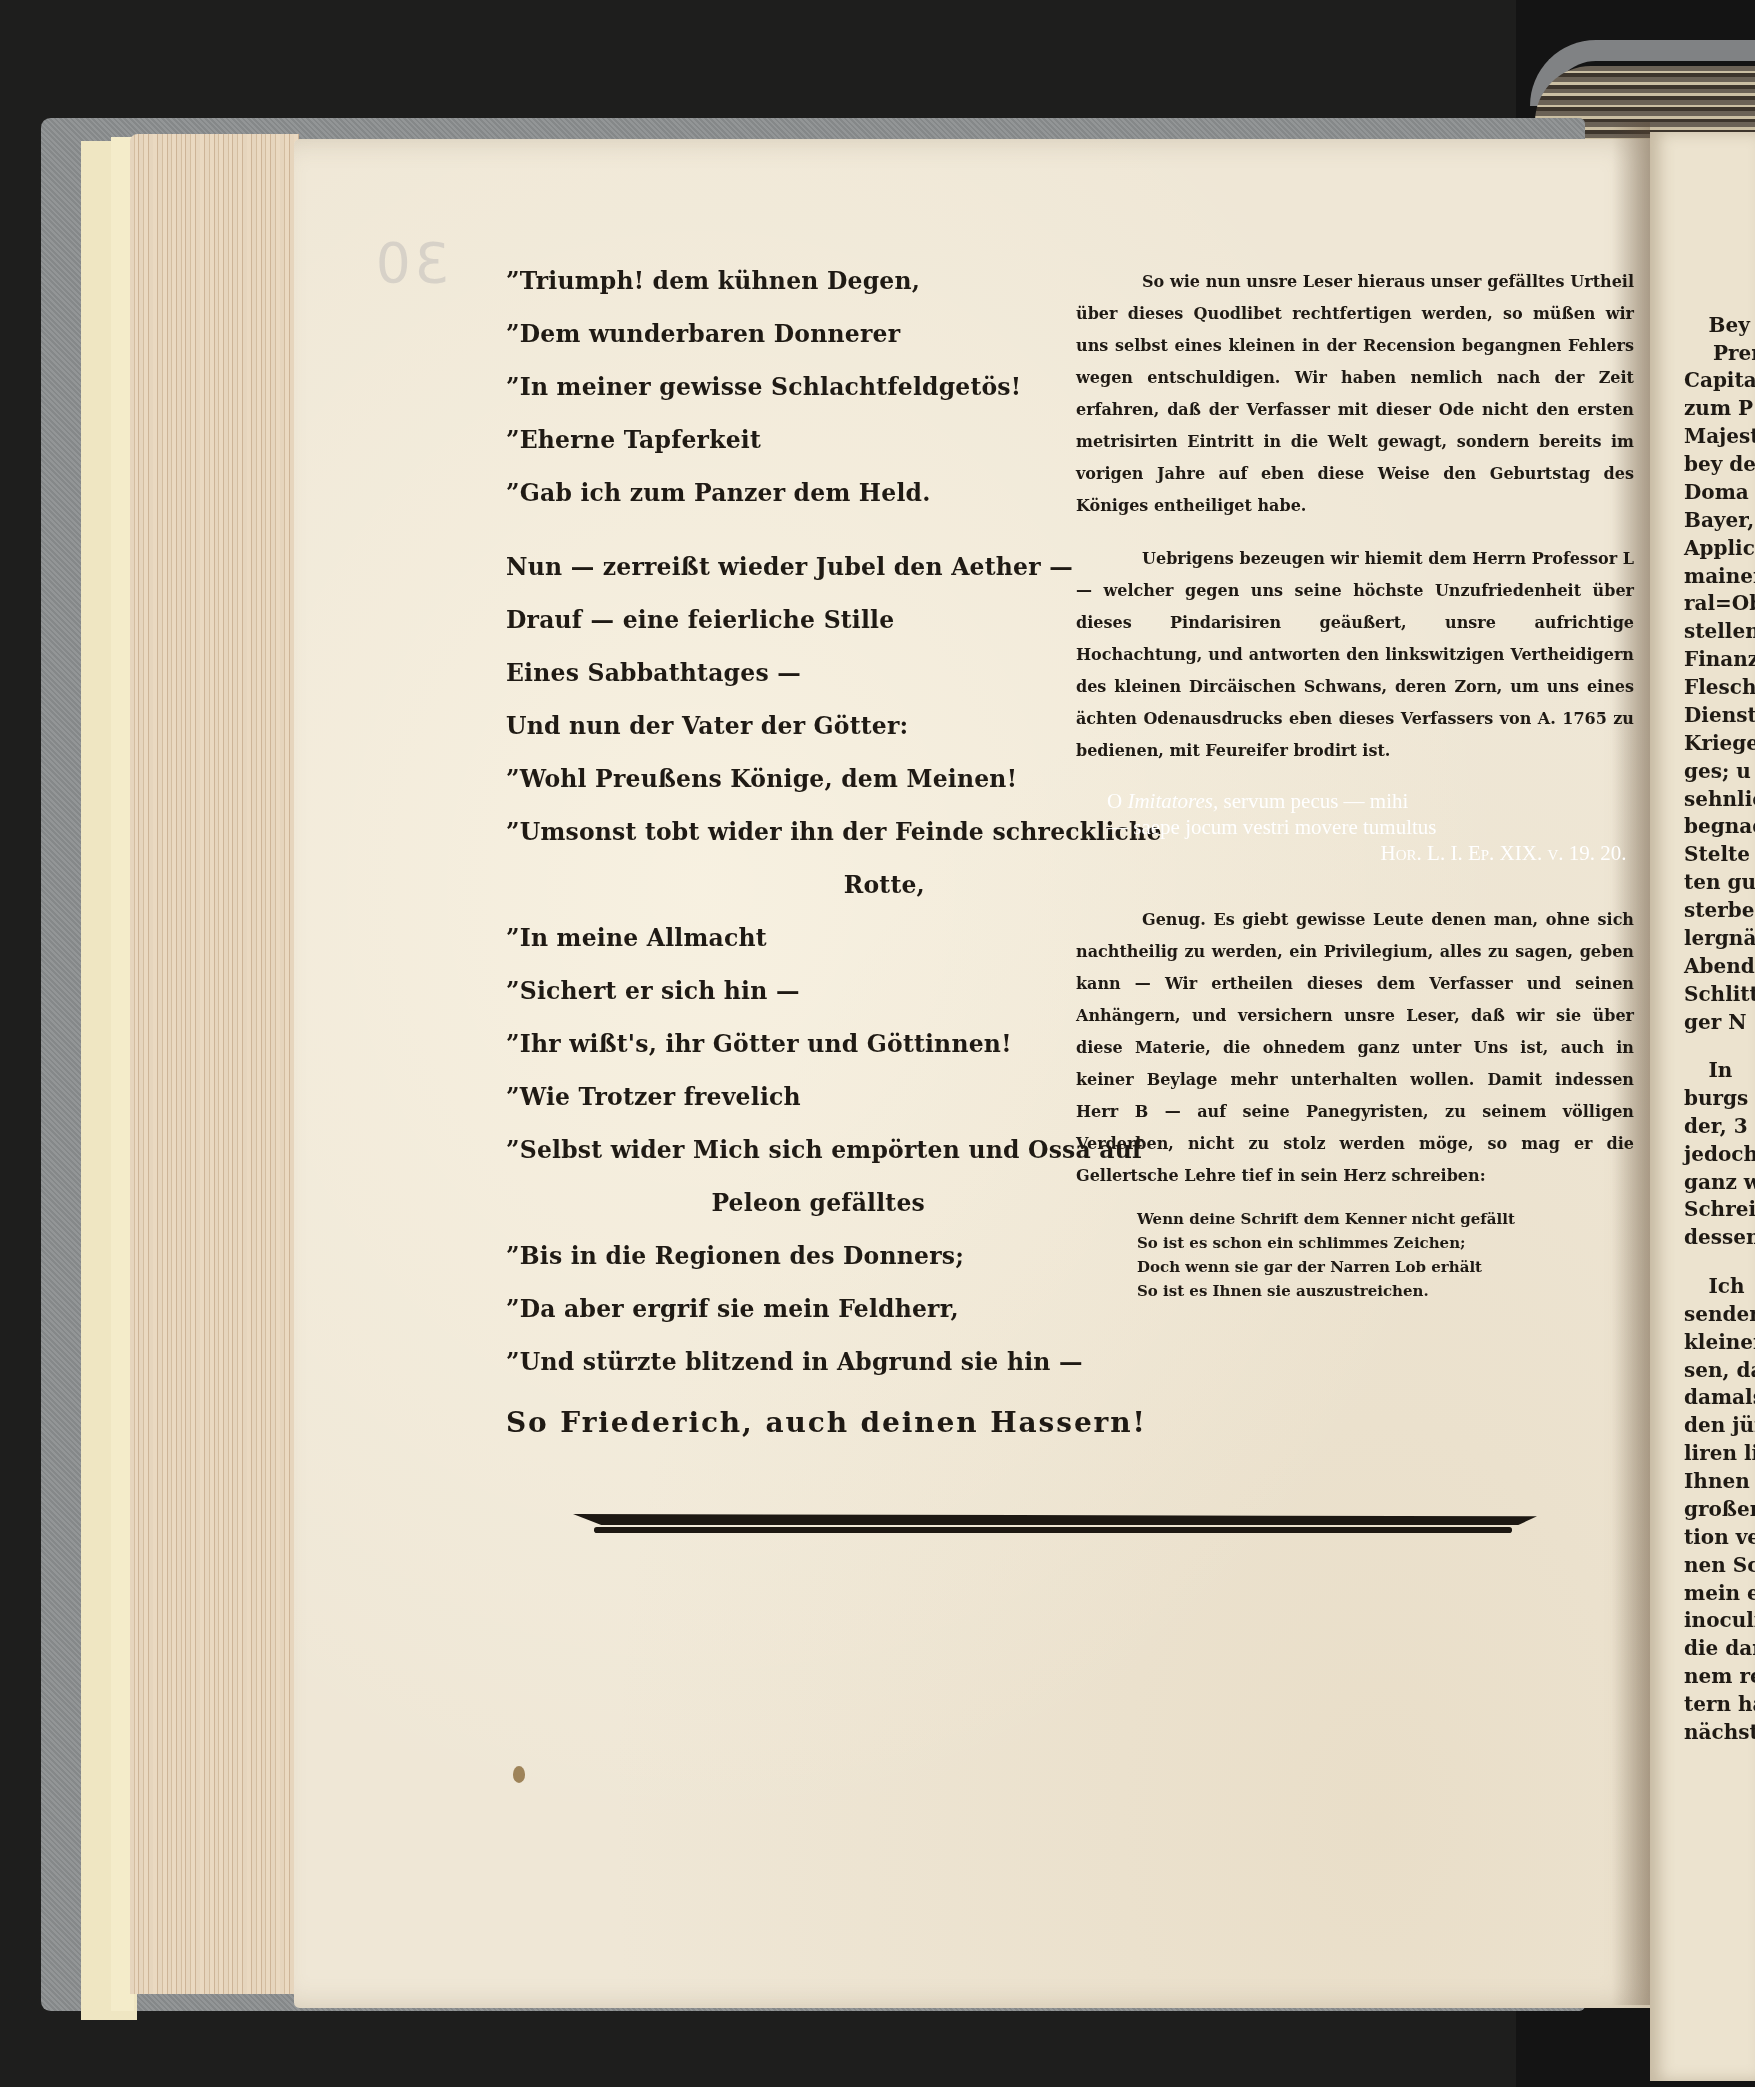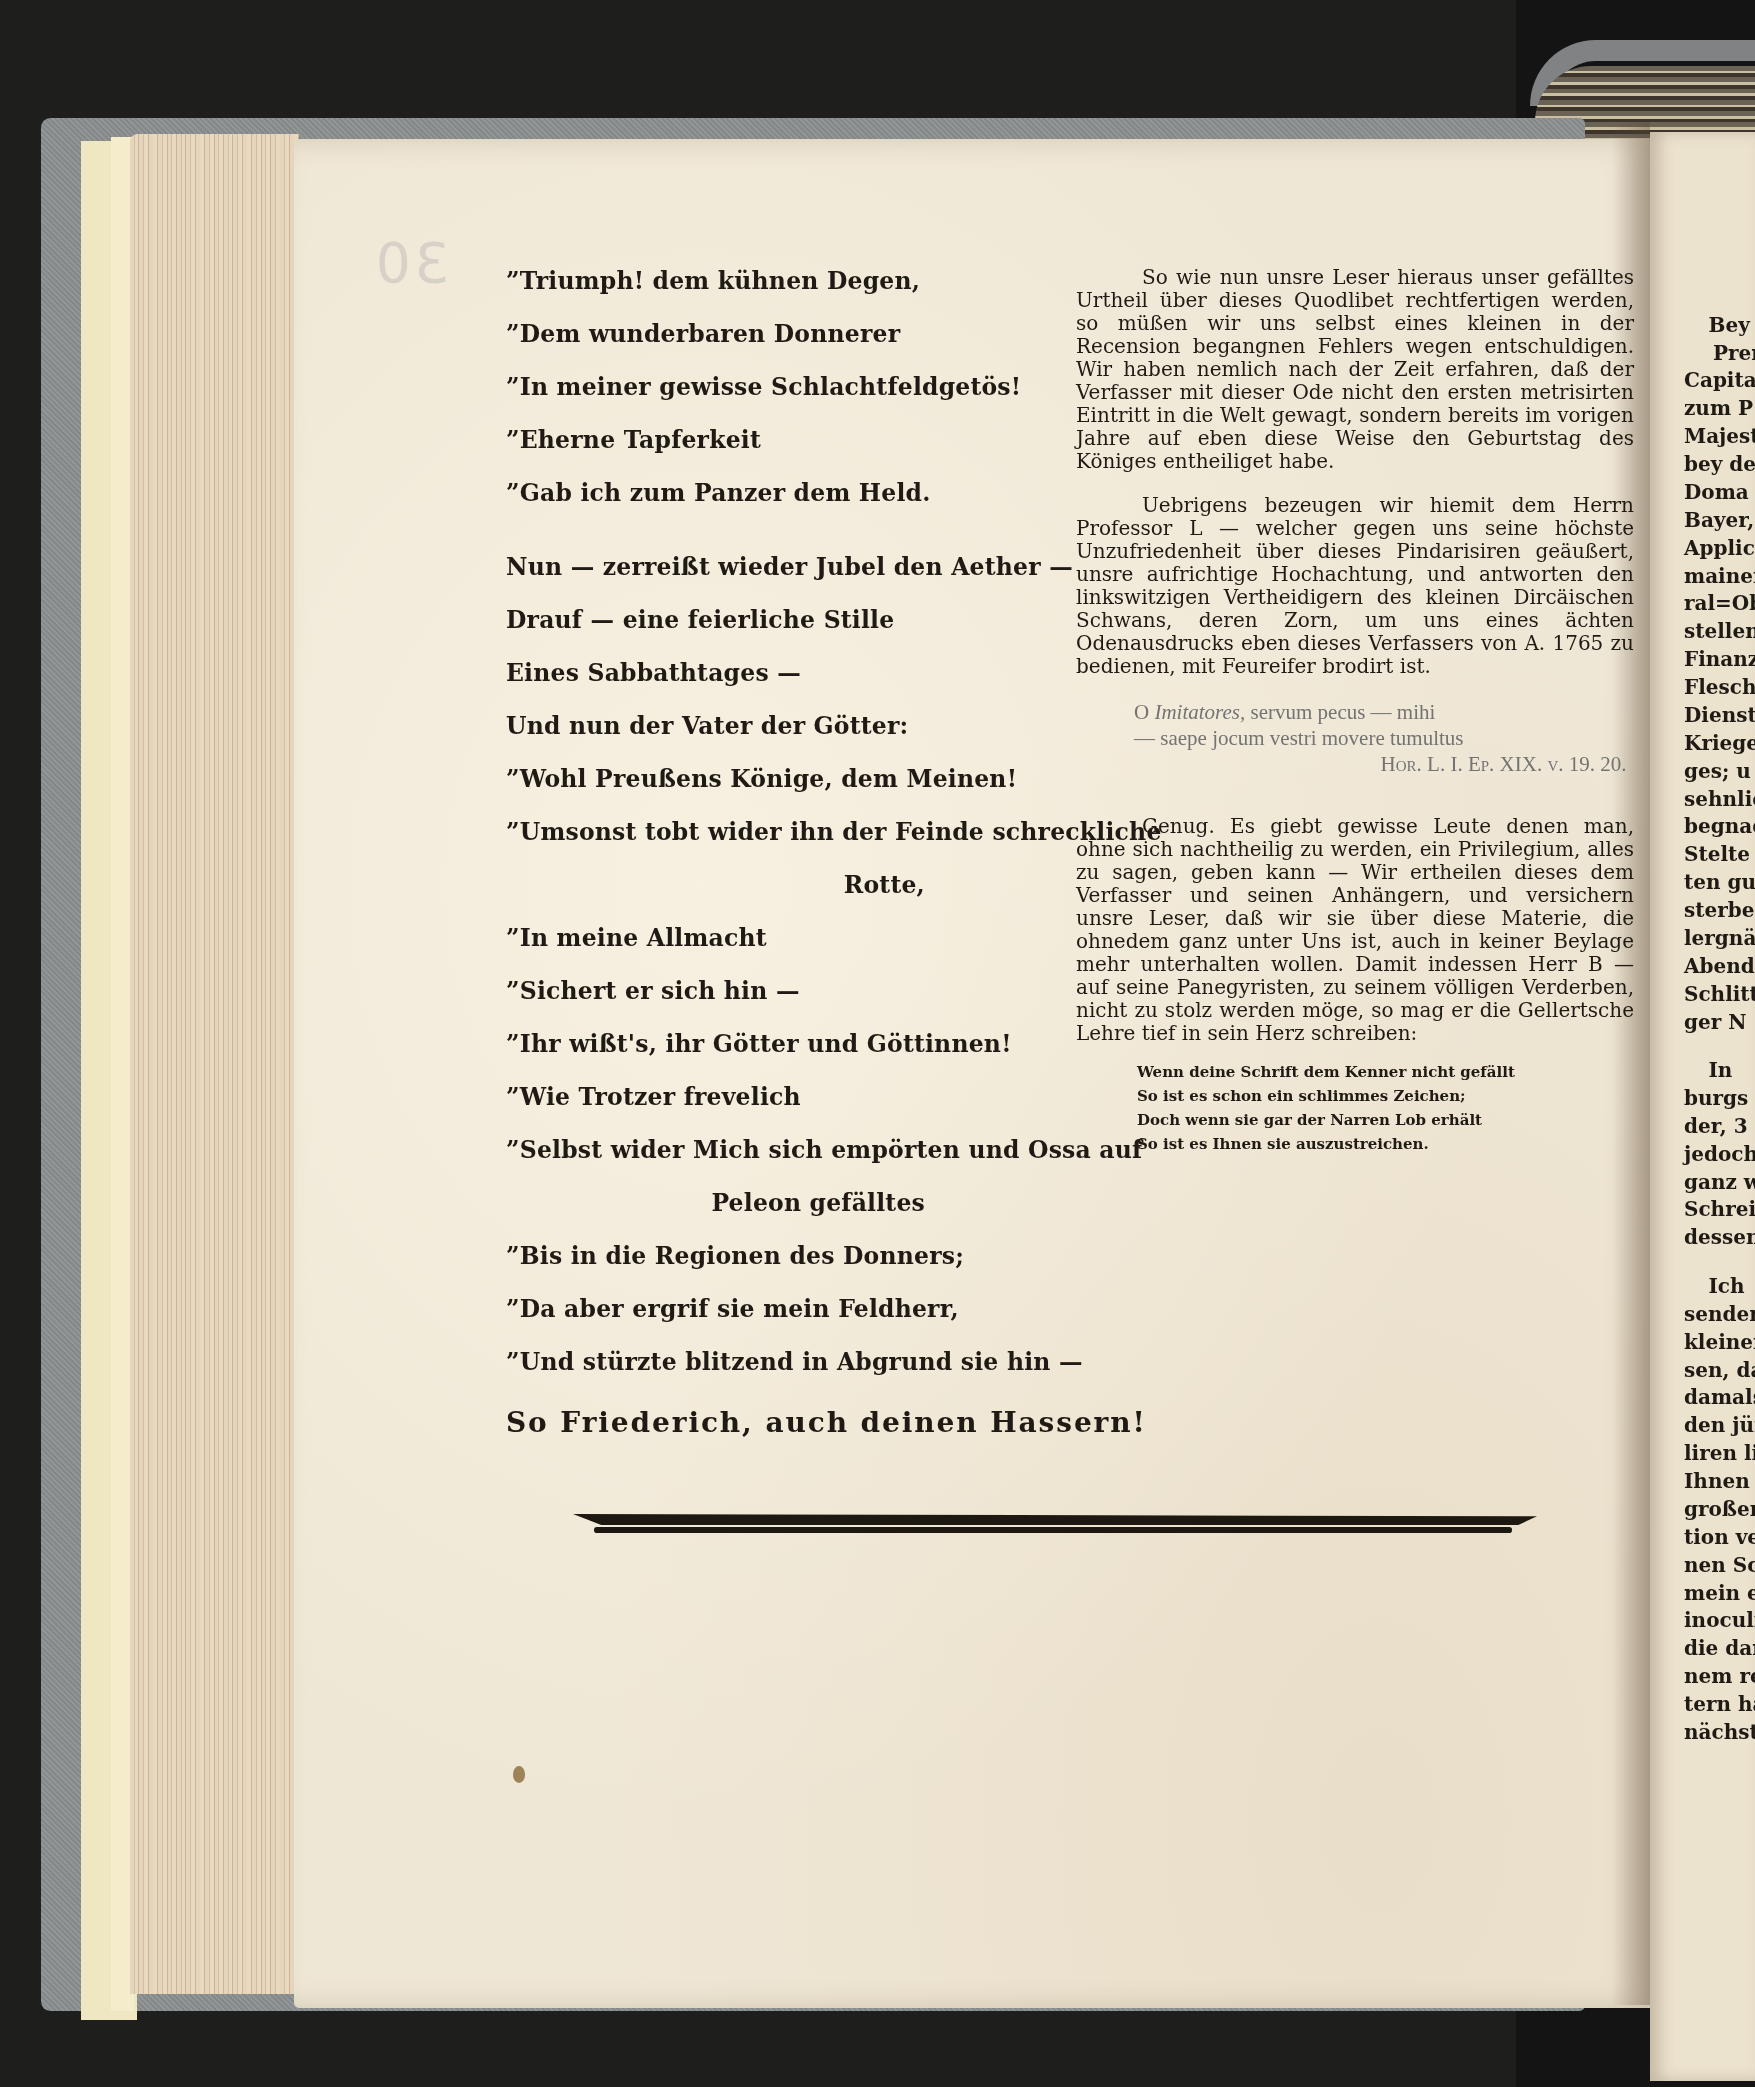--- a/index.html
+++ b/index.html
@@ -66,22 +66,22 @@
 
   
   .frak { font-family:"DejaVu Serif", serif; color:#1f1a14; }
   .poem { position:absolute; left:506px; top:262px; width:556px; }
   .poem .line { font-size:23.5px; height:53px; line-height:38px; white-space:nowrap; font-weight:bold; letter-spacing:0.2px; }
   .poem .cont { text-align:right; padding-right:137px; }
   .poem .gap { height:21px; }
   .poem .final { font-size:28px; letter-spacing:1.9px; margin-top:7.5px; font-weight:bold; }
 
   .col-right { position:absolute; left:1076px; top:266px; width:558px; }
-  .para { font-size:20px; line-height:23px; text-align:justify; text-indent:66px; margin:0 0 21px 0; font-weight:normal; }
-  .latin { font-family:"Liberation Serif", serif; font-size:21px; line-height:26px; color:#737373; margin:0 0 38px 58px; }
+  .para { font-size:16px; line-height:32px; text-align:justify; text-indent:66px; margin:0 0 21px 0; font-weight:bold; }
+  .latin { font-family:"Liberation Serif", serif; font-size:21px; line-height:26px; color:#ffffff; margin:0 0 38px 31px; }
   .latin .it { font-style:italic; }
   .latin .src { text-align:right; padding-right:7.5px; font-variant:small-caps; }
   .verse { font-size:15px; line-height:24px; font-weight:bold; margin-left:61px; margin-top:-5.6px; }
 
   .rule {
     position:absolute; left:573px; top:1514px; width:964px; height:19px;
   }
   .rule .bar1 { position:absolute; left:0; top:0; width:964px; height:11.3px; background:#1d1812; clip-path:polygon(0 0,100% 20%,98% 100%,3% 100%); }
   .rule .bar2 { position:absolute; left:21px; top:13px; width:918px; height:5.6px; background:#1d1812; border-radius:2.8px; }
 

